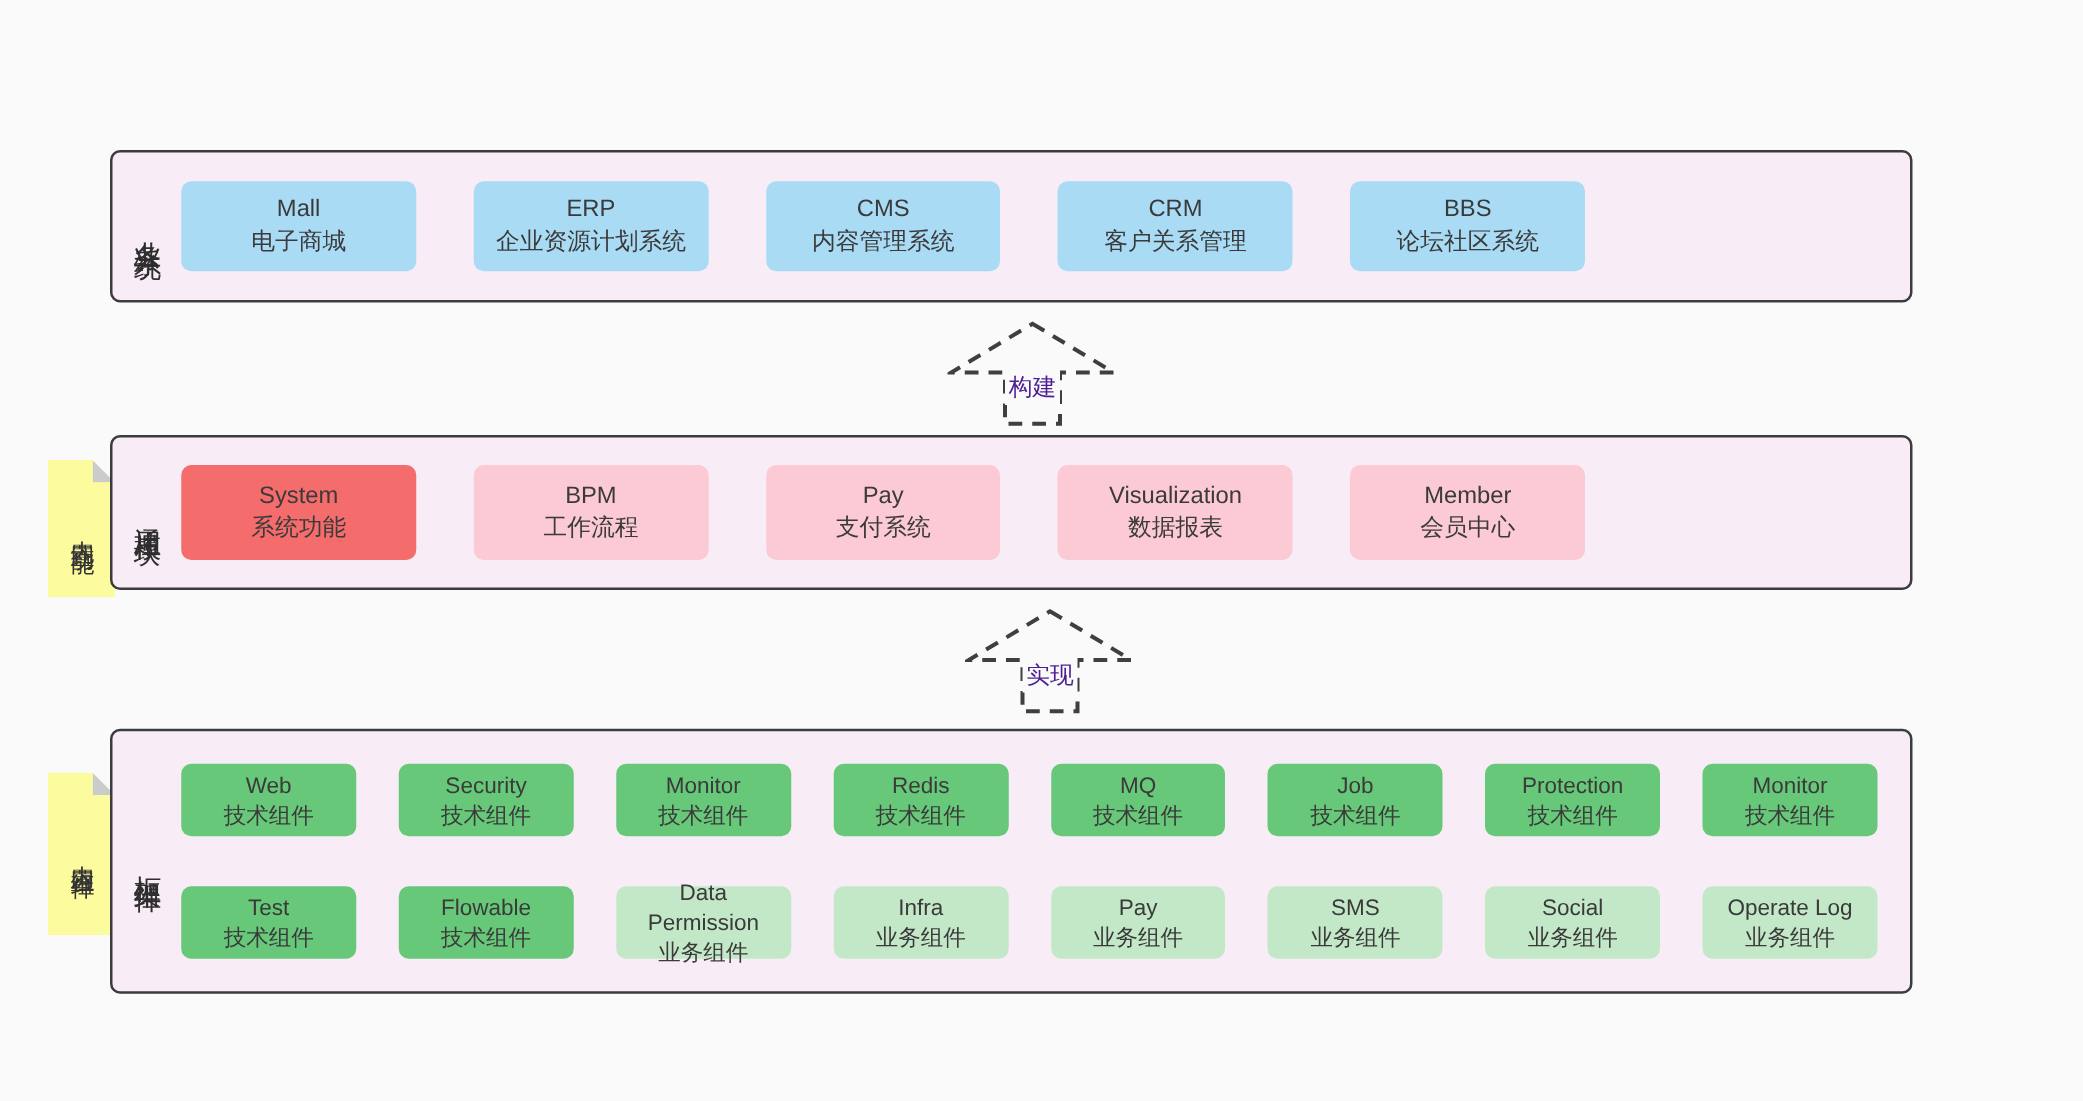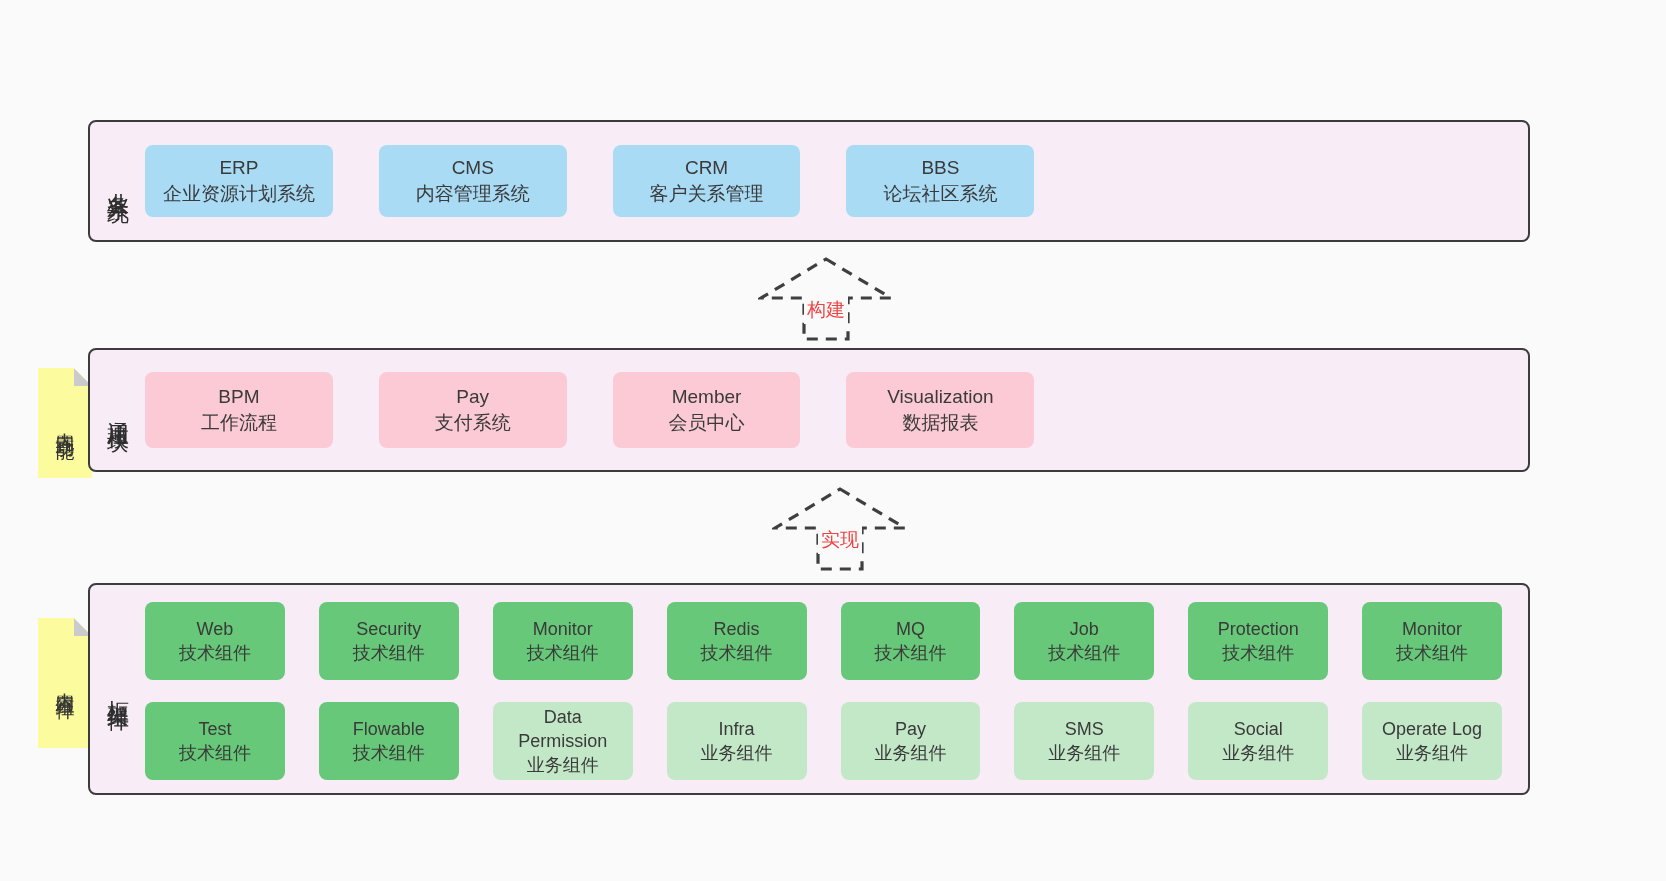--- a/index.html
+++ b/index.html
@@ -39,21 +39,21 @@
 
   .box{
     border-radius:8px;
     display:flex;flex-direction:column;align-items:center;justify-content:center;
     text-align:center;
     font-size:19px;line-height:26px;color:#3a3a3a;
     padding:2px 4px;box-sizing:border-box;
   }
   .panel-business .box{height:72px;}
   .panel-modules .box{height:76px;}
-  .panel-framework .box{height:78px;font-size:18px;line-height:24px;}
+  .panel-framework .box{height:58px;font-size:18px;line-height:24px;}
 
   .v-blue{background:var(--blue,#a9dbf5);}
   .v-red{background:var(--red,#f56c6c);}
   .v-pink{background:var(--pink,#fbcad4);}
   .v-green{background:var(--green_dark,#66c878);}
   .v-green-light{background:var(--green_light,#c3e8c8);}
 
   
   .sticky{
     position:absolute;left:38px;width:54px;
@@ -75,21 +75,21 @@
   }
 
   
   .arrow{position:absolute;width:136px;height:86px;z-index:1;}
   .arrow-build{left:758px;top:256px;}
   .arrow-implement{left:772px;top:486px;}
   .arrow svg{display:block;width:100%;height:100%;}
   .arrow-label{
     position:absolute;left:50%;top:40px;transform:translateX(-50%);
     background:var(--page,#fafafa);
-    font-size:19px;color:#ef4444;padding:1px 3px;white-space:nowrap;
+    font-size:19px;color:#4c1d95;padding:1px 3px;white-space:nowrap;
   }
 </style>
 </head>
 <body>
 
 <div class="stage">
 
   <div class="sticky sticky-modules">
     <span class="sticky-fold"></span>
     <span class="sticky-text">内置功能</span>
@@ -110,20 +110,24 @@
     <svg viewBox="0 0 136 86">
       <polygon points="68,3 133,42 90,42 90,83 46,83 46,42 3,42" fill="none" stroke="#3f3f3f" stroke-width="3.2" stroke-dasharray="11 8"></polygon>
     </svg>
     <span class="arrow-label">实现</span>
   </div>
 
   <section class="panel panel-business">
     <div class="band-label">业务系统</div>
     <div class="grid cols6">
       <div class="box v-blue">
+        <div>Mall</div>
+        <div>电子商城</div>
+      </div>
+      <div class="box v-blue">
         <div>ERP</div>
         <div>企业资源计划系统</div>
       </div>
       <div class="box v-blue">
         <div>CMS</div>
         <div>内容管理系统</div>
       </div>
       <div class="box v-blue">
         <div>CRM</div>
         <div>客户关系管理</div>
@@ -131,35 +135,39 @@
       <div class="box v-blue">
         <div>BBS</div>
         <div>论坛社区系统</div>
       </div>
     </div>
   </section>
 
   <section class="panel panel-modules">
     <div class="band-label">通用模块</div>
     <div class="grid cols6">
+      <div class="box v-red">
+        <div>System</div>
+        <div>系统功能</div>
+      </div>
       <div class="box v-pink">
         <div>BPM</div>
         <div>工作流程</div>
       </div>
       <div class="box v-pink">
         <div>Pay</div>
         <div>支付系统</div>
       </div>
       <div class="box v-pink">
+        <div>Visualization</div>
+        <div>数据报表</div>
+      </div>
+      <div class="box v-pink">
         <div>Member</div>
         <div>会员中心</div>
-      </div>
-      <div class="box v-pink">
-        <div>Visualization</div>
-        <div>数据报表</div>
       </div>
     </div>
   </section>
 
   <section class="panel panel-framework">
     <div class="band-label">框架组件</div>
     <div class="grid cols8">
       <div class="box v-green">
         <div>Web</div>
         <div>技术组件</div>

